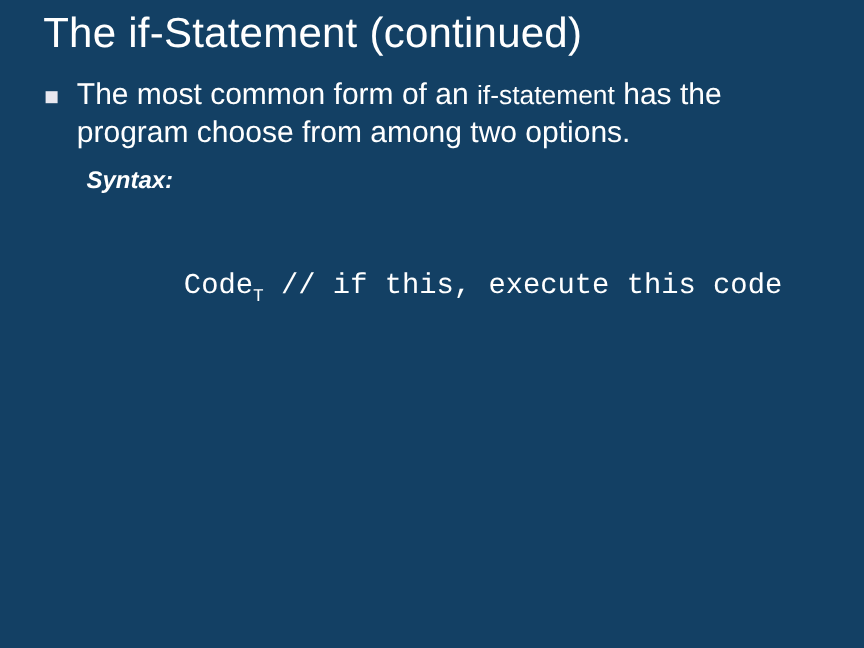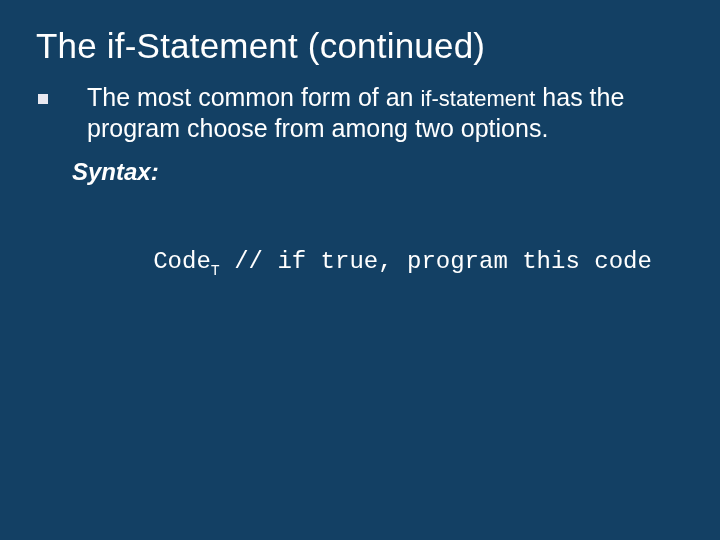--- a/index.html
+++ b/index.html
@@ -6,48 +6,47 @@
   body{
     width:720px;height:540px;
     background:#134064;
     color:#fff;
     font-family:Verdana,Geneva,sans-serif;
     overflow:hidden;
     box-sizing:border-box;
   }
   .title{
     font-size:35px;
-    padding:26px 0 6px 36px;
+    padding:8px 0 6px 36px;
     letter-spacing:0.2px;
   }
   .body{
     padding:10px 20px 0 38px;
     font-size:25px;
     line-height:1.22;
   }
   .bullet-row{
     display:flex;
     align-items:flex-start;
     margin-bottom:2px;
-    gap:23px;
   }
   .bul{
     width:10px;height:10px;
     background:#e8e8f0;
     flex:0 0 10px;
     margin-top:12px;
     margin-right:16px;
   }
   .txt{flex:1}
   .sm{font-size:22px}
   .ital{font-style:italic}
   .sub{font-size:0.62em;vertical-align:sub;position:relative;top:0.1em}
   .syntax-label{
     font-style:italic;font-weight:bold;
-    font-size:24px;
+    font-size:20px;
     margin:14px 0 2px 34px;
   }
   .code{
     font-family:"Courier New",monospace;
     font-size:24px;
     line-height:1.22;
     margin-left:72px;
     white-space:pre;
   }
 </style>
@@ -63,18 +62,18 @@
     <div class="txt">
       <span>The most common form of an </span><span class="sm">if-statement</span><span> has the program choose from among two options.</span>
     </div>
   </div>
 
 
 
   <div class="syntax-label">Syntax:</div>
 
   <div class="code">
-    <div><span>   Code</span><span class="sub">T</span><span> // if true, program this code</span></div>
+    <div><span>   Code</span><span class="sub">T</span><span> // if this, execute this code</span></div>
     
     
   </div>
 
 </div>
 
 </body></html>

